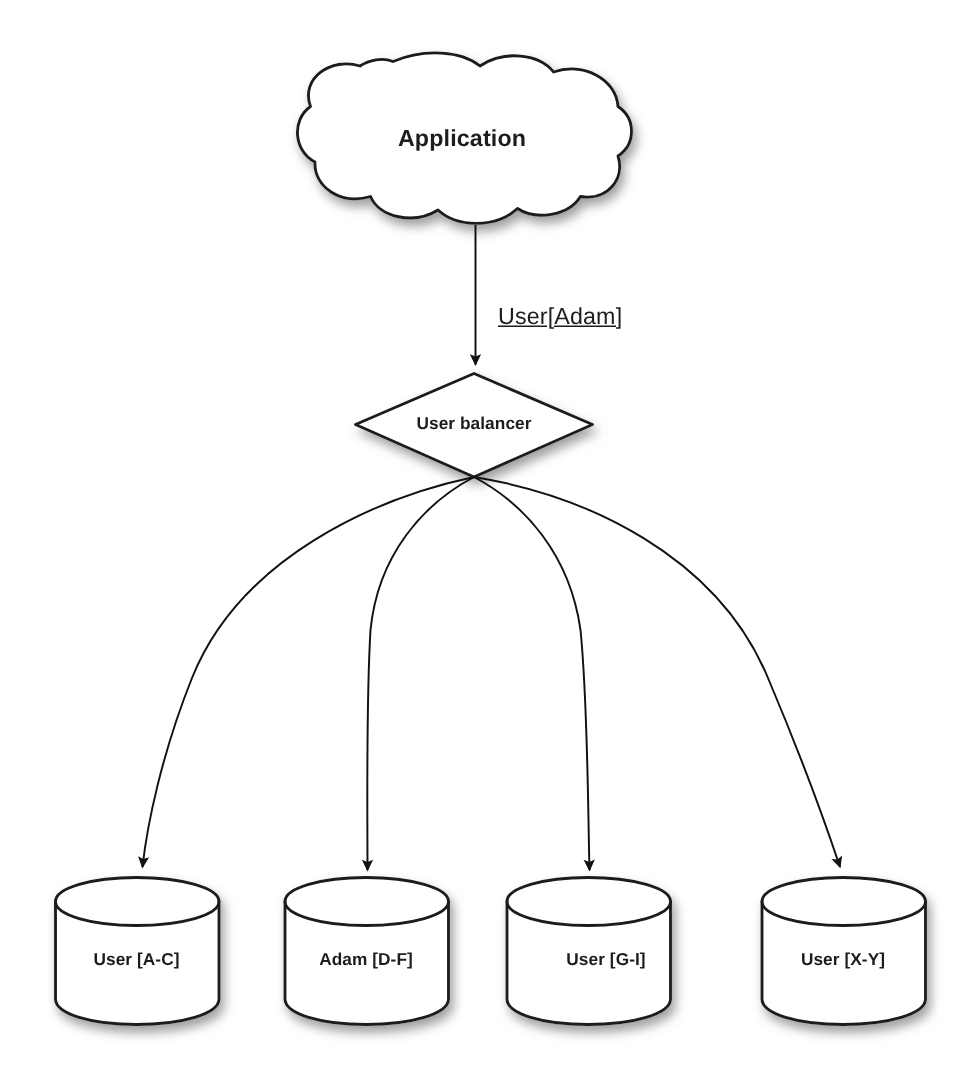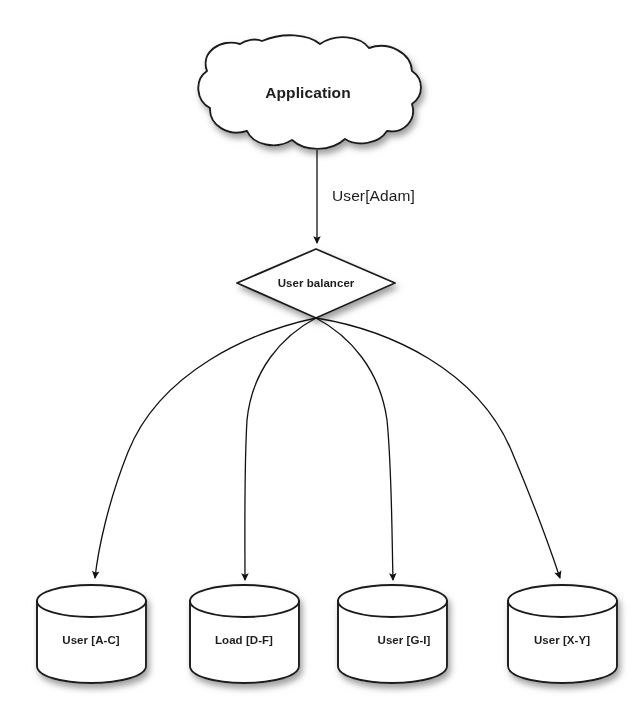--- a/index.html
+++ b/index.html
@@ -176,25 +176,25 @@
     <g filter="url(#softshadow)">
       <path class="shape-fill" d="M 508 601 L 508 666 C 508 676 532 683 562 683 C 592 683 617 676 617 666 L 617 601 Z"></path>
       <path class="shape-fill" d="M 562 585 C 592 585 617 592 617 601 C 617 610 592 617 562 617 C 532 617 508 610 508 601 C 508 592 532 585 562 585 Z"></path>
       <path class="shape-stroke" d="M 508 601 L 508 666 C 508 676 532 683 562 683 C 592 683 617 676 617 666 L 617 601"></path>
       <path class="shape-stroke" d="M 562 585 C 592 585 617 592 617 601 C 617 610 592 617 562 617 C 532 617 508 610 508 601 C 508 592 532 585 562 585 Z"></path>
     </g>
   </svg>
 
   <div class="label label-cloud centered" style="left:308px; top:93px;">Application</div>
 
-  <div class="label label-edge" style="left:332px; top:187px;">User[Adam]</div>
+  <div class="label label-edge" style="left:332px; top:203px;text-decoration:underline;">User[Adam]</div>
 
   <div class="label label-diamond centered" style="left:316px; top:283px;">User balancer</div>
 
   <div class="label label-db centered" style="left:91px; top:640px;text-align:right;">User [A-C]</div>
 
-  <div class="label label-db centered" style="left:244px; top:640px;">Load [D-F]</div>
+  <div class="label label-db centered" style="left:244px; top:640px;">Adam [D-F]</div>
 
   <div class="label label-db centered" style="left:392px; top:640px;margin-left:12px;">User [G-I]</div>
 
   <div class="label label-db centered" style="left:562px; top:640px;">User [X-Y]</div>
 
 </div>
 
 </body></html>

